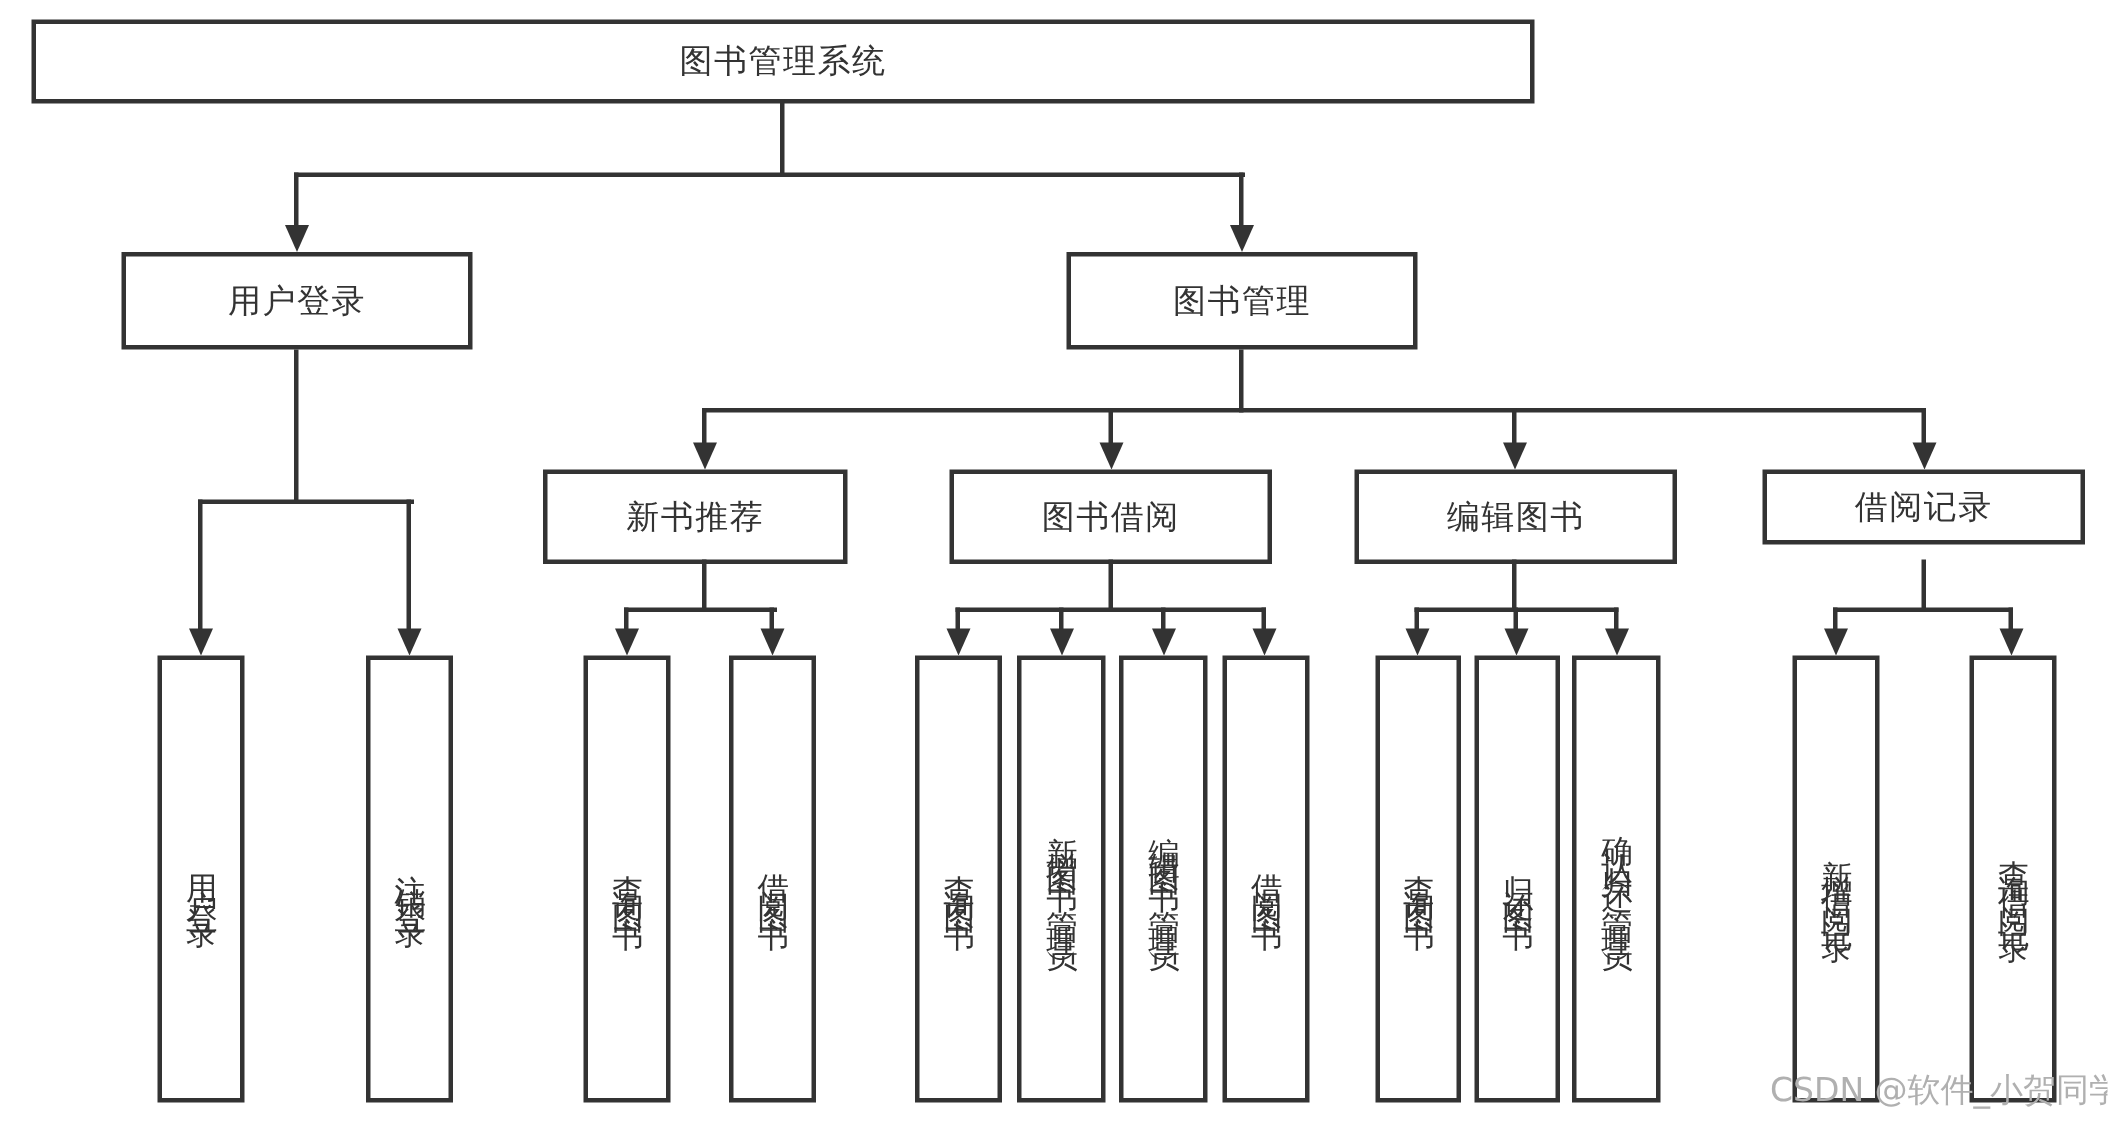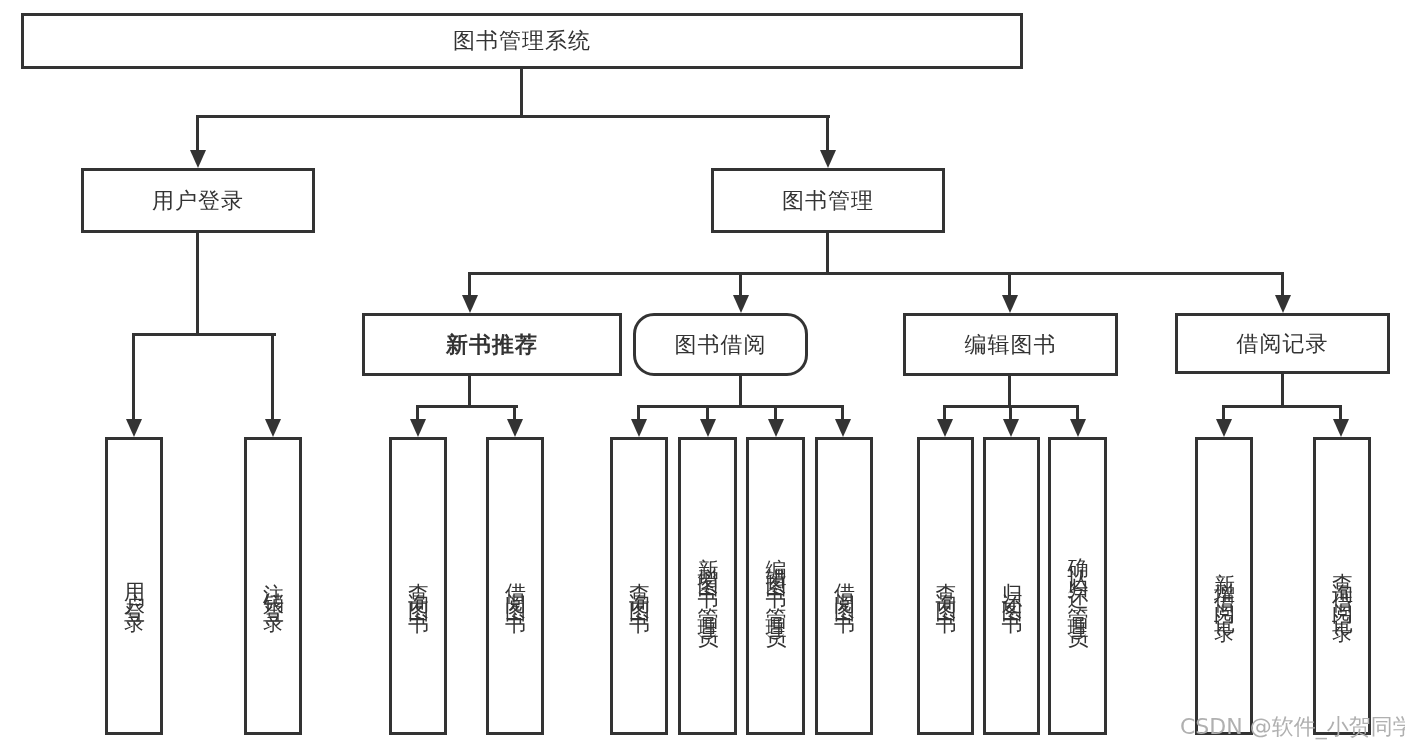--- a/index.html
+++ b/index.html
@@ -90,30 +90,30 @@
   <div class="line" style="left:468px; top:272px; width:816px; height:3px;"></div>
   <div class="line" style="left:468px; top:272px; width:3px; height:25px;"></div>
   <div class="arrow" style="left:462px; top:295px;"></div>
   <div class="line" style="left:739px; top:272px; width:3px; height:25px;"></div>
   <div class="arrow" style="left:733px; top:295px;"></div>
   <div class="line" style="left:1008px; top:272px; width:3px; height:25px;"></div>
   <div class="arrow" style="left:1002px; top:295px;"></div>
   <div class="line" style="left:1281px; top:272px; width:3px; height:25px;"></div>
   <div class="arrow" style="left:1275px; top:295px;"></div>
 
-  <div class="box hbox" style="left:362px; top:313px; width:260px; height:63px;font-weight:bold;">
+  <div class="box hbox" style="left:362px; top:313px; width:203px; height:63px;">
     <span>新书推荐</span>
   </div>
-  <div class="box hbox" style="left:633px; top:313px; width:175px; height:63px;border-radius:21px;">
+  <div class="box hbox" style="left:633px; top:313px; width:215px; height:63px;">
     <span>图书借阅</span>
   </div>
   <div class="box hbox" style="left:903px; top:313px; width:215px; height:63px;">
     <span>编辑图书</span>
   </div>
-  <div class="box hbox" style="left:1175px; top:313px; width:215px; height:61px;">
+  <div class="box hbox" style="left:1175px; top:313px; width:215px; height:50px;">
     <span>借阅记录</span>
   </div>
 
   <div class="line" style="left:468px; top:373px; width:3px; height:34px;"></div>
   <div class="line" style="left:416px; top:405px; width:102px; height:3px;"></div>
   <div class="line" style="left:416px; top:405px; width:3px; height:16px;"></div>
   <div class="arrow" style="left:410px; top:419px;"></div>
   <div class="line" style="left:513px; top:405px; width:3px; height:16px;"></div>
   <div class="arrow" style="left:507px; top:419px;"></div>
 

